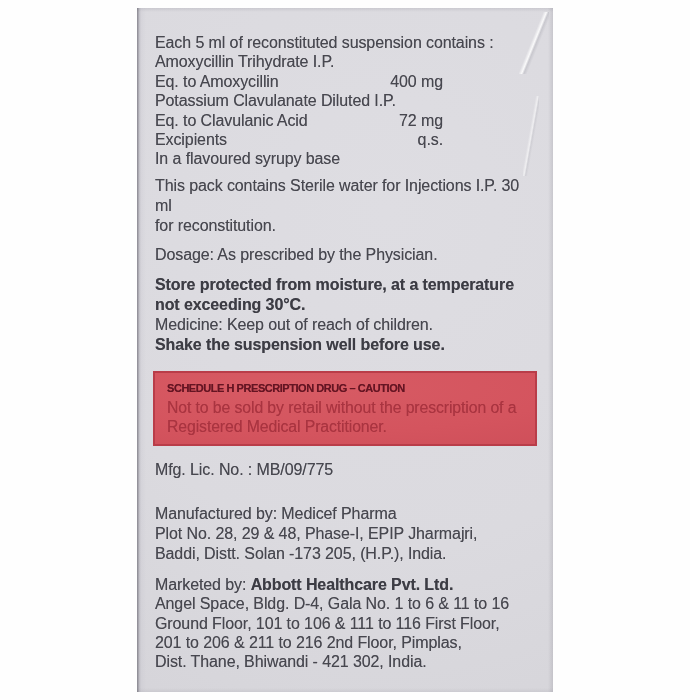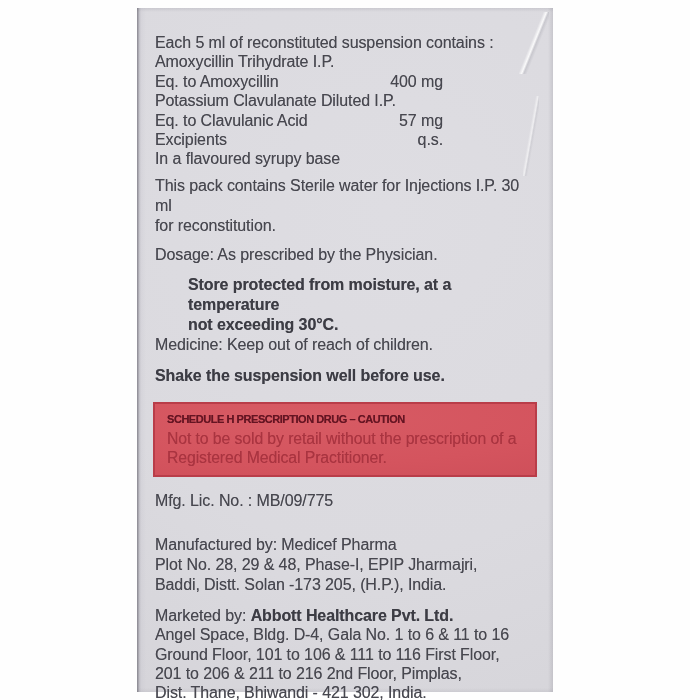--- a/index.html
+++ b/index.html
@@ -47,23 +47,23 @@
     letter-spacing: -0.1px;
     text-shadow: 0 0 0.5px rgba(71,71,79,0.55);
   }
   .comp { line-height: 19.4px; }
   .comp-row { display: flex; justify-content: space-between; width: 288px; align-items: flex-end; }
   .comp-row .val { text-align: right; }
   .para { margin: 0; line-height: 20px; }
   .blk { display: block; }
   .mt-recon   { margin-top: 7px; }
   .mt-dosage  { margin-top: 9px; }
-  .mt-storage { margin-top: 10px; margin-left: 33px; }
+  .mt-storage { margin-top: 10px; }
   .mt-med     { }
-  .mt-shake   { margin-top: 11px; }
+  .mt-shake   { }
   .bold, b { font-weight: bold; color: #3c3c44; text-shadow: 0 0 0.5px rgba(60,60,68,0.6); }
   
   .caution {
     margin: 16px 0 0 -2px;
     width: 384px;
     box-sizing: border-box;
     border: 2px solid #b93d49;
     background:
       radial-gradient(120% 120% at 40% 20%, #d75b64 0%, #d4545e 55%, #cc4d58 100%);
     padding: 6px 10px 8px 12px;
@@ -106,21 +106,21 @@
         <div class="comp-row">
           <span>Eq. to Amoxycillin</span>
           <span class="val">400 mg</span>
         </div>
         <div class="comp-row">
           <span>Potassium Clavulanate Diluted I.P.</span>
           <span class="val"></span>
         </div>
         <div class="comp-row">
           <span>Eq. to Clavulanic Acid</span>
-          <span class="val">57 mg</span>
+          <span class="val">72 mg</span>
         </div>
         <div class="comp-row">
           <span>Excipients</span>
           <span class="val">q.s.</span>
         </div>
         <div class="comp-row">
           <span>In a flavoured syrupy base</span>
           <span class="val"></span>
         </div>
       </div>

